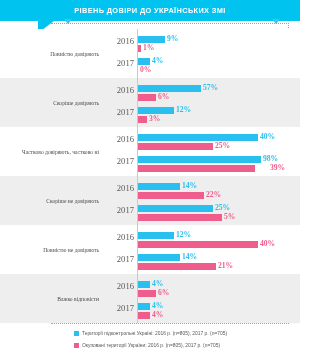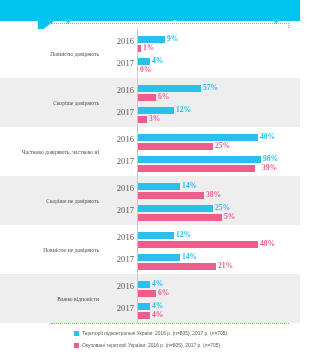--- a/index.html
+++ b/index.html
@@ -20,21 +20,21 @@
     position: absolute;
     left: 0;
     top: 0;
     width: 300px;
     height: 21px;
     background: #00c3f0;
   }
   .header-title {
     position: absolute;
     left: 0;
-    top: 13px;
+    top: 0;
     width: 300px;
     line-height: 21px;
     text-align: center;
     color: #ffffff;
     font-size: 7.4px;
     letter-spacing: 0.35px;
     font-weight: bold;
     white-space: nowrap;
     border-radius: 7px;
   }
@@ -251,31 +251,31 @@
       <div class="cat-label">Частково довіряють, частково ні</div>
       <div class="year-label year-2016">2016</div>
       <div class="year-label year-2017">2017</div>
       <div class="bar cyan bar-2016-cyan" style="width: 120px;"></div>
       <div class="bar-value cyan val-2016-cyan" style="left: 260px;">40%</div>
       <div class="bar pink bar-2016-pink" style="width: 75px;"></div>
       <div class="bar-value pink val-2016-pink" style="left: 215px;">25%</div>
       <div class="bar cyan bar-2017-cyan" style="width: 123px;"></div>
       <div class="bar-value cyan val-2017-cyan" style="left: 263px;">98%</div>
       <div class="bar pink bar-2017-pink" style="width: 117px;"></div>
-      <div class="bar-value pink val-2017-pink" style="left: 262px;">39%</div>
+      <div class="bar-value pink val-2017-pink" style="left: 270px;">39%</div>
     </div>
     <div class="row-group shaded">
       <div class="axis-line"></div>
       <div class="cat-label">Скоріше не довіряють</div>
       <div class="year-label year-2016">2016</div>
       <div class="year-label year-2017">2017</div>
       <div class="bar cyan bar-2016-cyan" style="width: 42px;"></div>
       <div class="bar-value cyan val-2016-cyan" style="left: 182px;">14%</div>
       <div class="bar pink bar-2016-pink" style="width: 66px;"></div>
-      <div class="bar-value pink val-2016-pink" style="left: 206px;">38%</div>
+      <div class="bar-value pink val-2016-pink" style="left: 206px;">22%</div>
       <div class="bar cyan bar-2017-cyan" style="width: 75px;"></div>
       <div class="bar-value cyan val-2017-cyan" style="left: 215px;">25%</div>
       <div class="bar pink bar-2017-pink" style="width: 84px;"></div>
       <div class="bar-value pink val-2017-pink" style="left: 224px;">5%</div>
     </div>
     <div class="row-group plain">
       <div class="axis-line"></div>
       <div class="cat-label">Повністю не довіряють</div>
       <div class="year-label year-2016">2016</div>
       <div class="year-label year-2017">2017</div>

